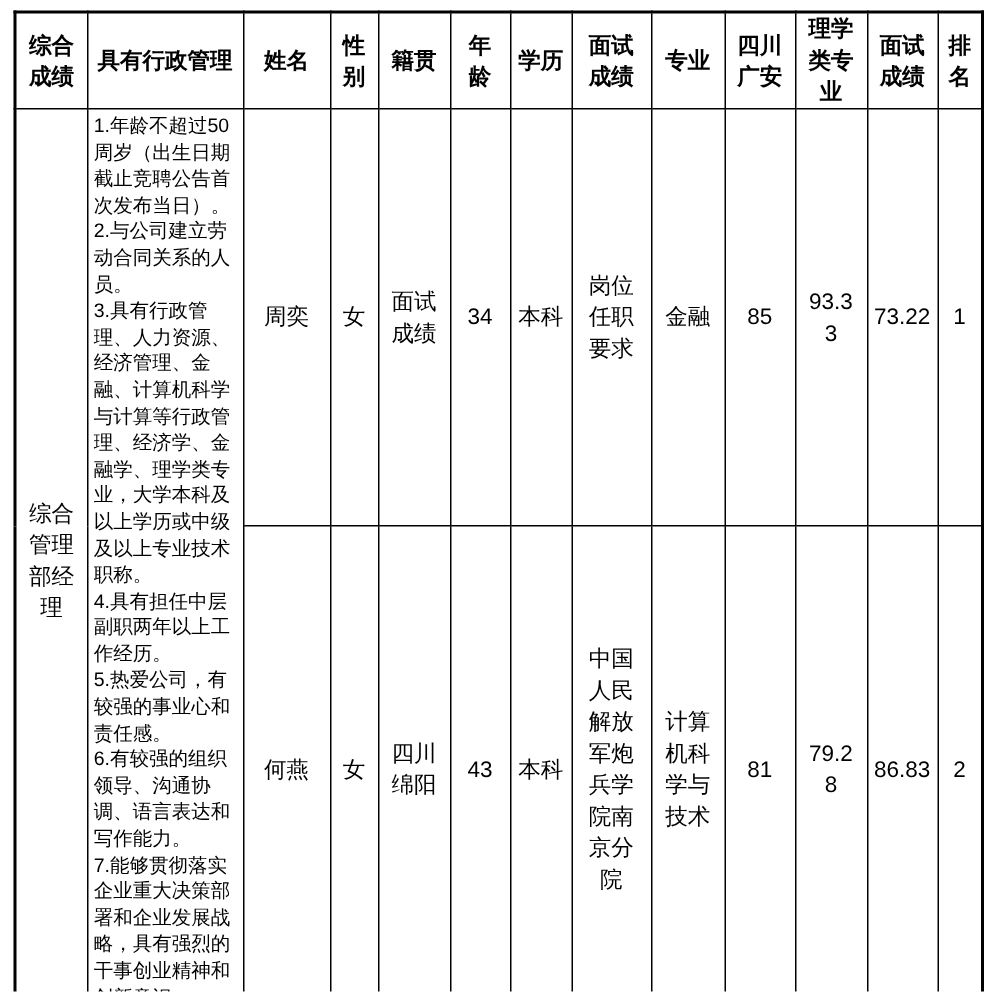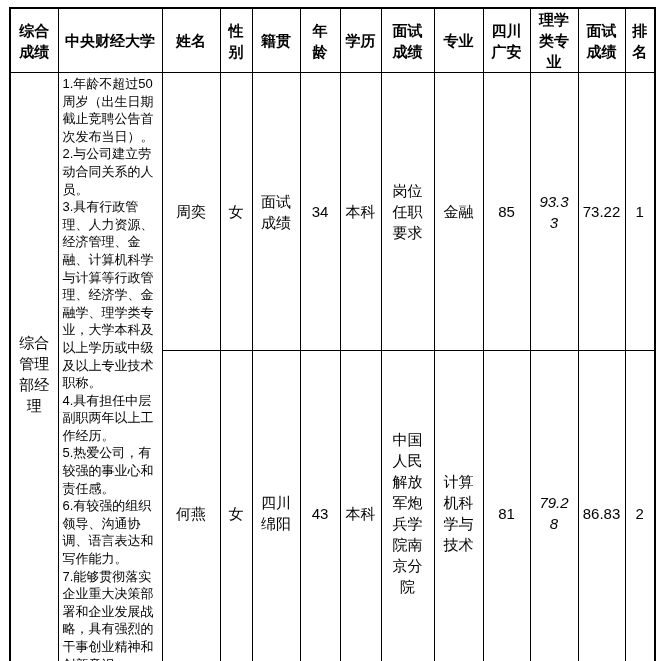--- a/index.html
+++ b/index.html
@@ -46,21 +46,20 @@
     vertical-align: top;
     white-space: pre-line;
     font-size: 13px;
     line-height: 17.6px;
     padding: 2px 2px 2px 4px;
   }
   td.interview-cell .breaknum {
     display: inline-block;
     max-width: 37px;
     word-break: break-all;
-    font-style: italic;
   }
   td.overall-cell { white-space: nowrap; padding: 0 1px; }
 </style>
 </head>
 <body>
 
 <table class="candidates">
   <colgroup>
     <col style="width:48px">
       <col style="width:104px">
@@ -72,21 +71,21 @@
       <col style="width:53px">
       <col style="width:49px">
     <col style="width:47px">
       <col style="width:48px">
       <col style="width:47px">
     <col style="width:30px">
   </colgroup>
   <thead>
     <tr>
       <th><span class="hlabel w2">综合成绩</span></th>
-      <th><span class="hlabel">中央财经大学</span></th>
+      <th><span class="hlabel">具有行政管理</span></th>
       <th><span class="hlabel">姓名</span></th>
       <th><span class="hlabel w1">性别</span></th>
       <th><span class="hlabel">籍贯</span></th>
       <th><span class="hlabel w1">年龄</span></th>
       <th><span class="hlabel">学历</span></th>
       <th><span class="hlabel w2">面试成绩</span></th>
       <th><span class="hlabel">专业</span></th>
       <th><span class="hlabel w2">四川广安</span></th>
       <th><span class="hlabel w2">理学类专业</span></th>
       <th><span class="hlabel w2">面试成绩</span></th>

